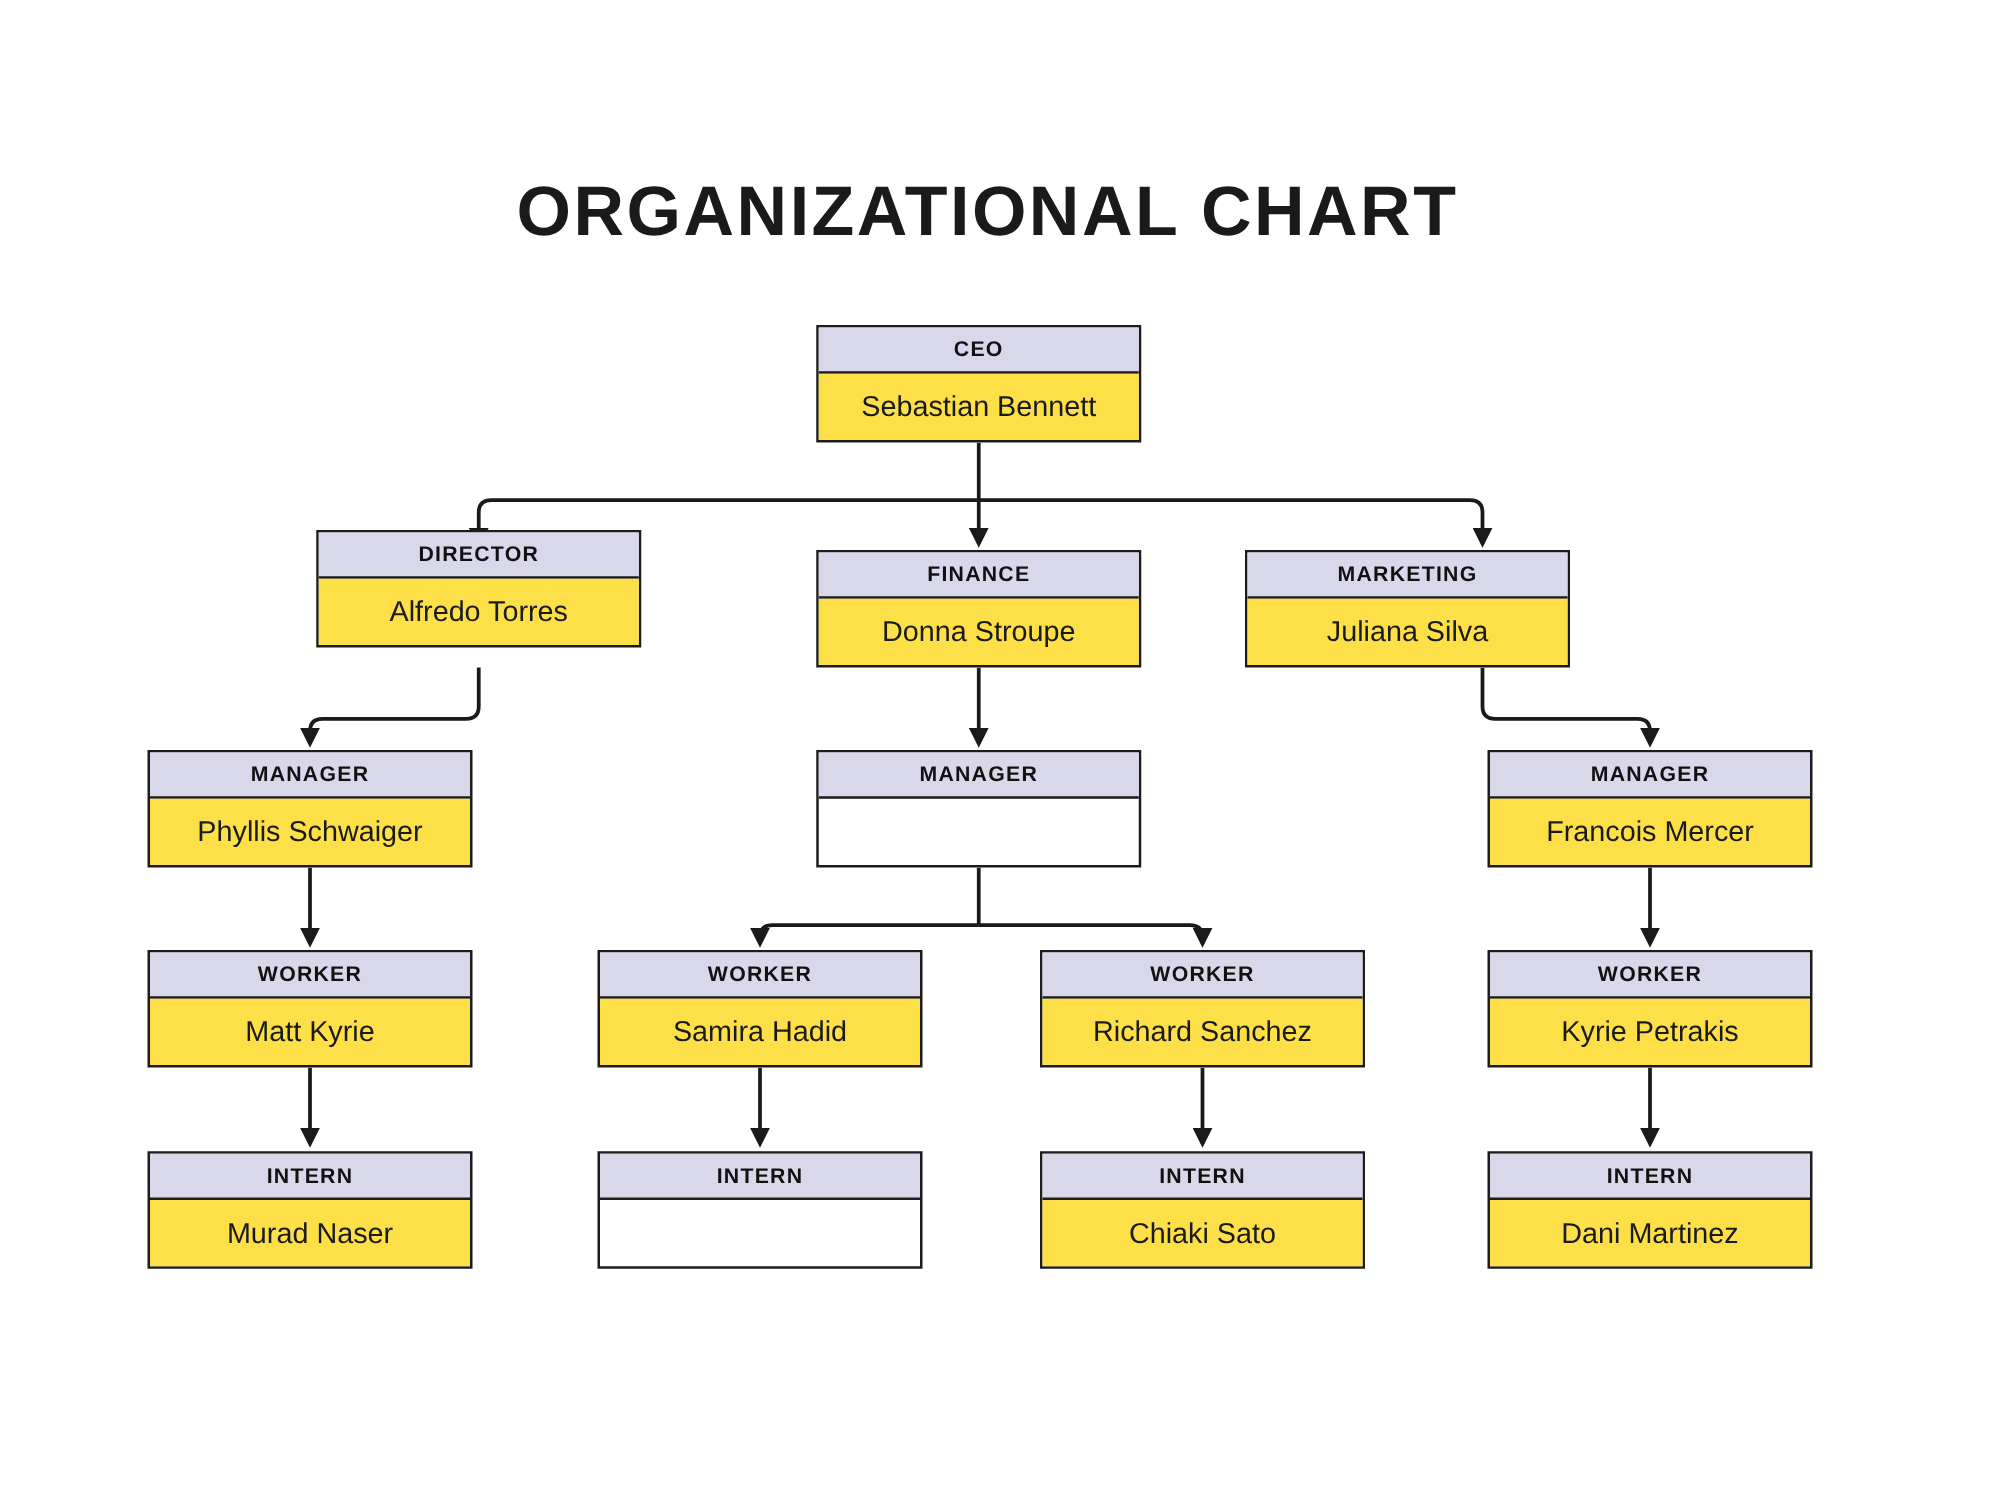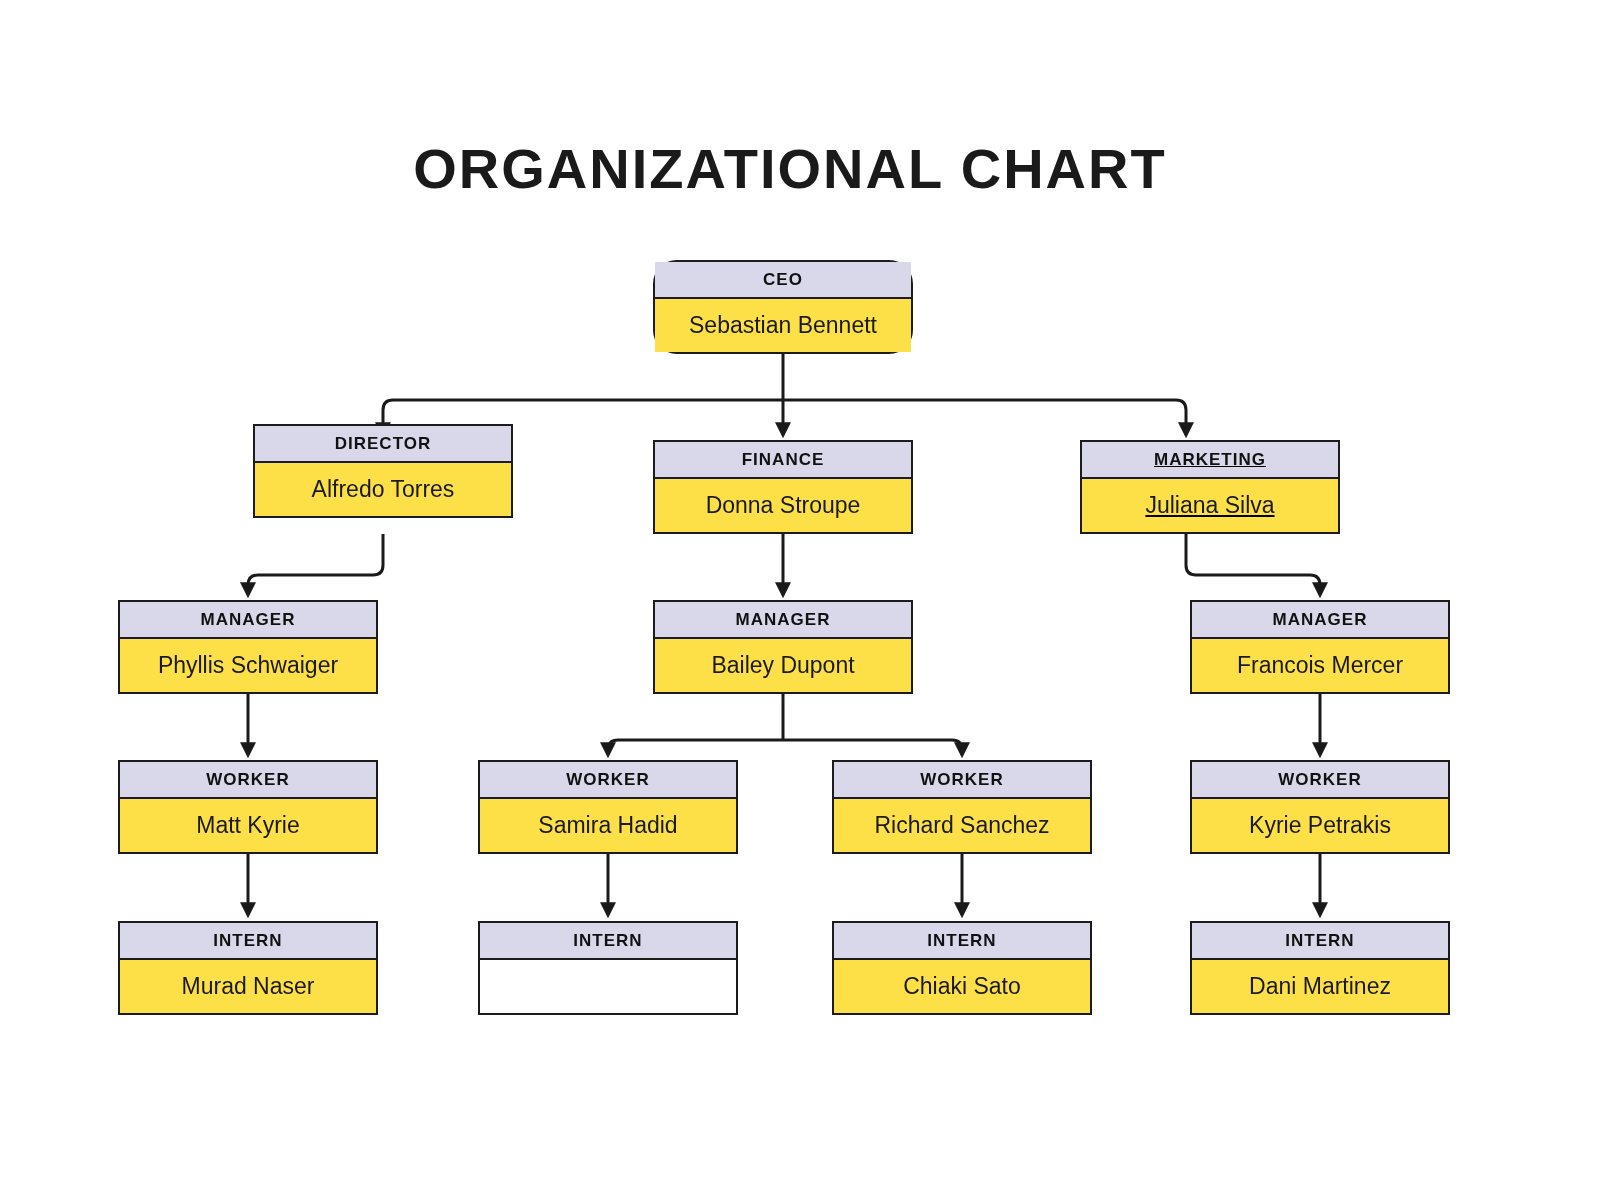--- a/index.html
+++ b/index.html
@@ -60,24 +60,24 @@
   .node .person {
     flex: 1;
     display: flex;
     align-items: center;
     justify-content: center;
     font-size: 23px;
     color: #1a1a1a;
     background: #fde047;
   }
   
-  .pos-ceo        { left: 653px;  top: 260px; border-radius: 24px; }
+  .pos-ceo        { left: 653px;  top: 260px; }
   .pos-director   { left: 253px;  top: 424px; }
   .pos-finance    { left: 653px;  top: 440px; }
-  .pos-marketing  { left: 1080px; top: 440px; text-decoration: underline; }
+  .pos-marketing  { left: 996px; top: 440px; }
   .pos-mgr-l      { left: 118px;  top: 600px; }
   .pos-mgr-m      { left: 653px;  top: 600px; }
   .pos-mgr-r      { left: 1190px; top: 600px; }
   .pos-wrk-1      { left: 118px;  top: 760px; }
   .pos-wrk-2      { left: 478px;  top: 760px; }
   .pos-wrk-3      { left: 832px;  top: 760px; }
   .pos-wrk-4      { left: 1190px; top: 760px; }
   .pos-int-1      { left: 118px;  top: 921px; }
   .pos-int-2      { left: 478px;  top: 921px; }
   .pos-int-3      { left: 832px;  top: 921px; }
@@ -145,21 +145,20 @@
     <div class="person">Juliana Silva</div>
   </div>
 
   <div class="node pos-mgr-l">
     <div class="role">MANAGER</div>
     <div class="person">Phyllis Schwaiger</div>
   </div>
 
   <div class="node pos-mgr-m">
     <div class="role">MANAGER</div>
-    <div class="person">Bailey Dupont</div>
   </div>
 
   <div class="node pos-mgr-r">
     <div class="role">MANAGER</div>
     <div class="person">Francois Mercer</div>
   </div>
 
   <div class="node pos-wrk-1">
     <div class="role">WORKER</div>
     <div class="person">Matt Kyrie</div>

